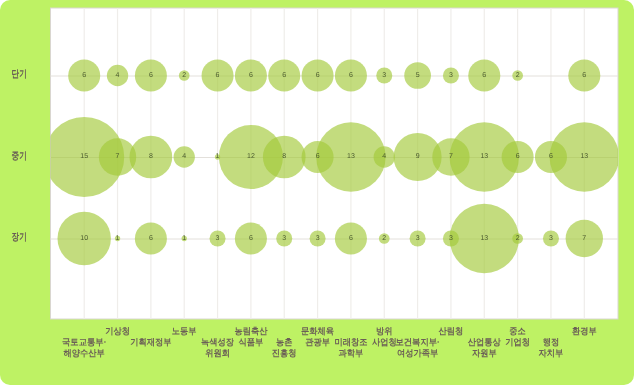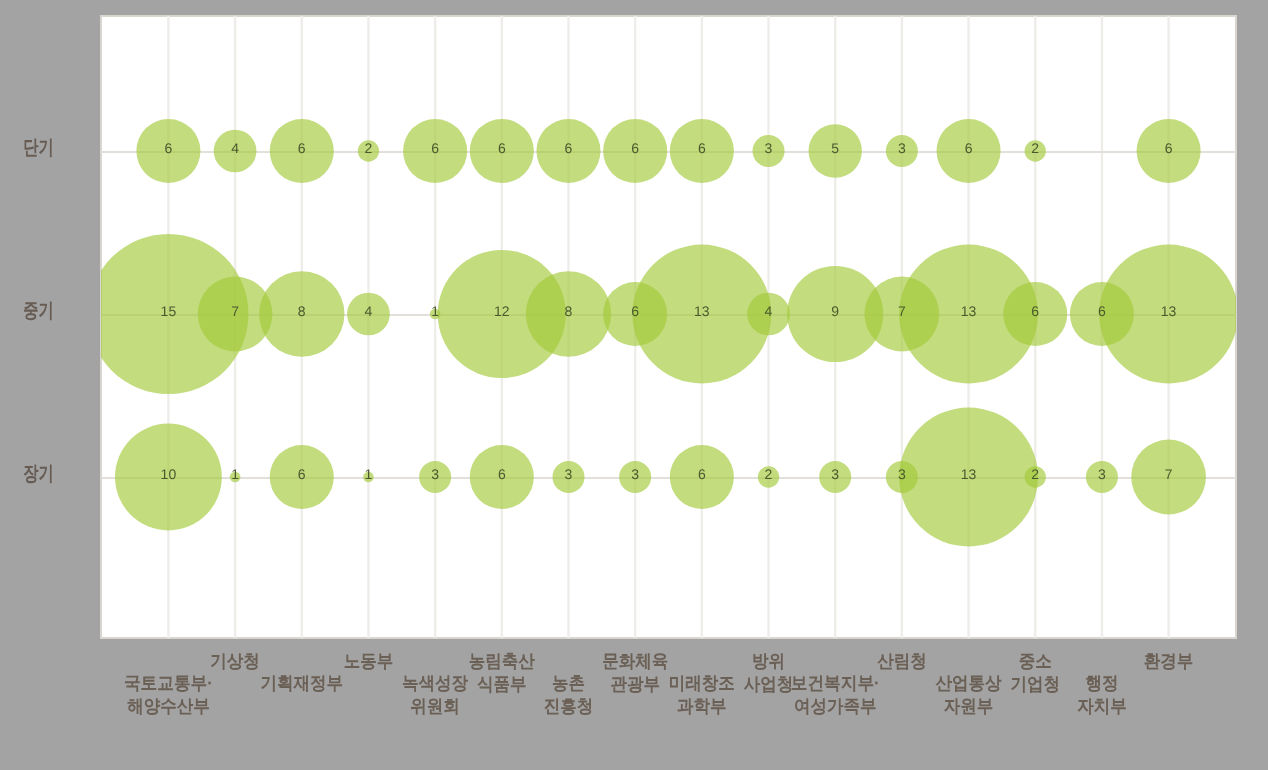--- a/index.html
+++ b/index.html
@@ -1,19 +1,19 @@
 <!DOCTYPE html>
 <html><head>
 <meta charset="utf-8">
 <style>
   html,body{margin:0;padding:0;background:#ffffff;}
   body{width:634px;height:385px;overflow:hidden;
        font-family:"Liberation Sans","DejaVu Sans",sans-serif;
        -webkit-font-smoothing:antialiased;text-rendering:geometricPrecision;}
-  #root{position:relative;width:634px;height:385px;background:#a3a3a3;}
+  #root{position:relative;width:634px;height:385px;background:#bef264;border-radius:10px;}
   svg{display:block;position:absolute;left:0;top:0;}
   #root{will-change:transform;}
     .bubble-label{font-size:7px;fill:#4a5a2e;text-anchor:middle;dominant-baseline:central;}
     .ylabel{font-size:10px;fill:#675c54;text-anchor:end;dominant-baseline:central;font-weight:bold;}
   .xlabel{font-size:9px;fill:#6b6056;text-anchor:middle;font-weight:bold;}
 </style>
 </head>
 <body>
 
 <div id="root">

